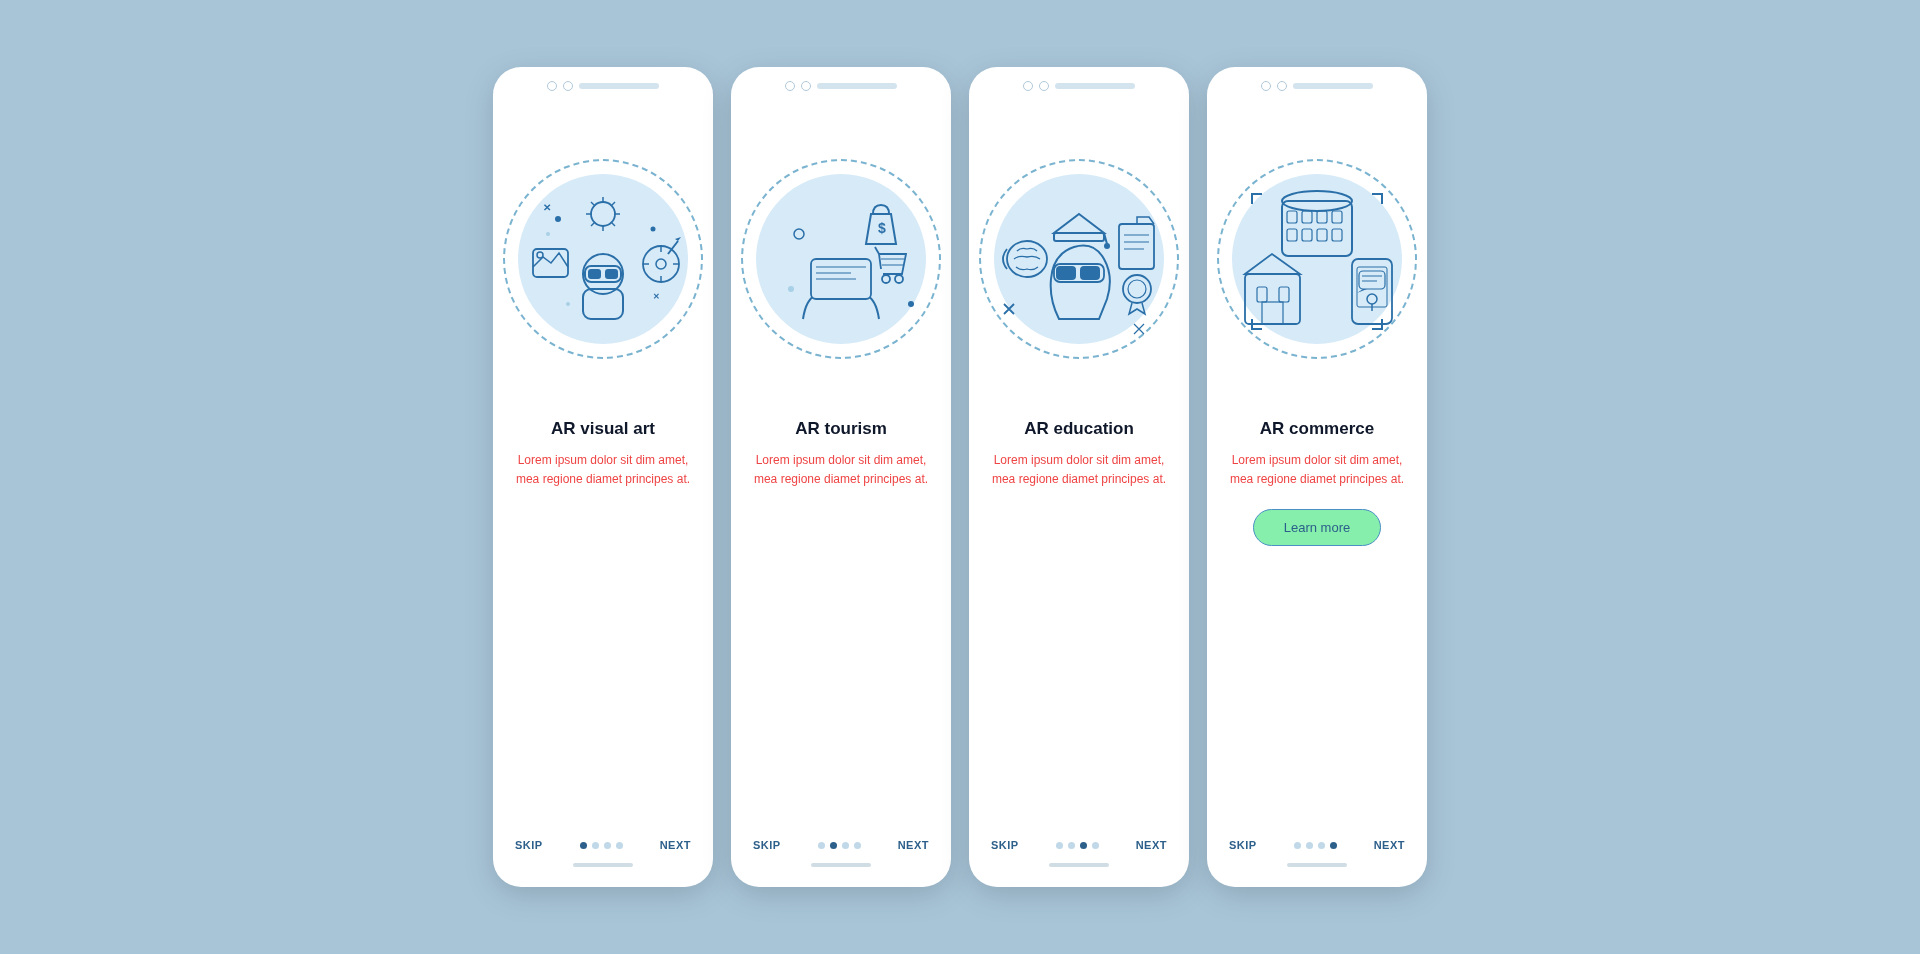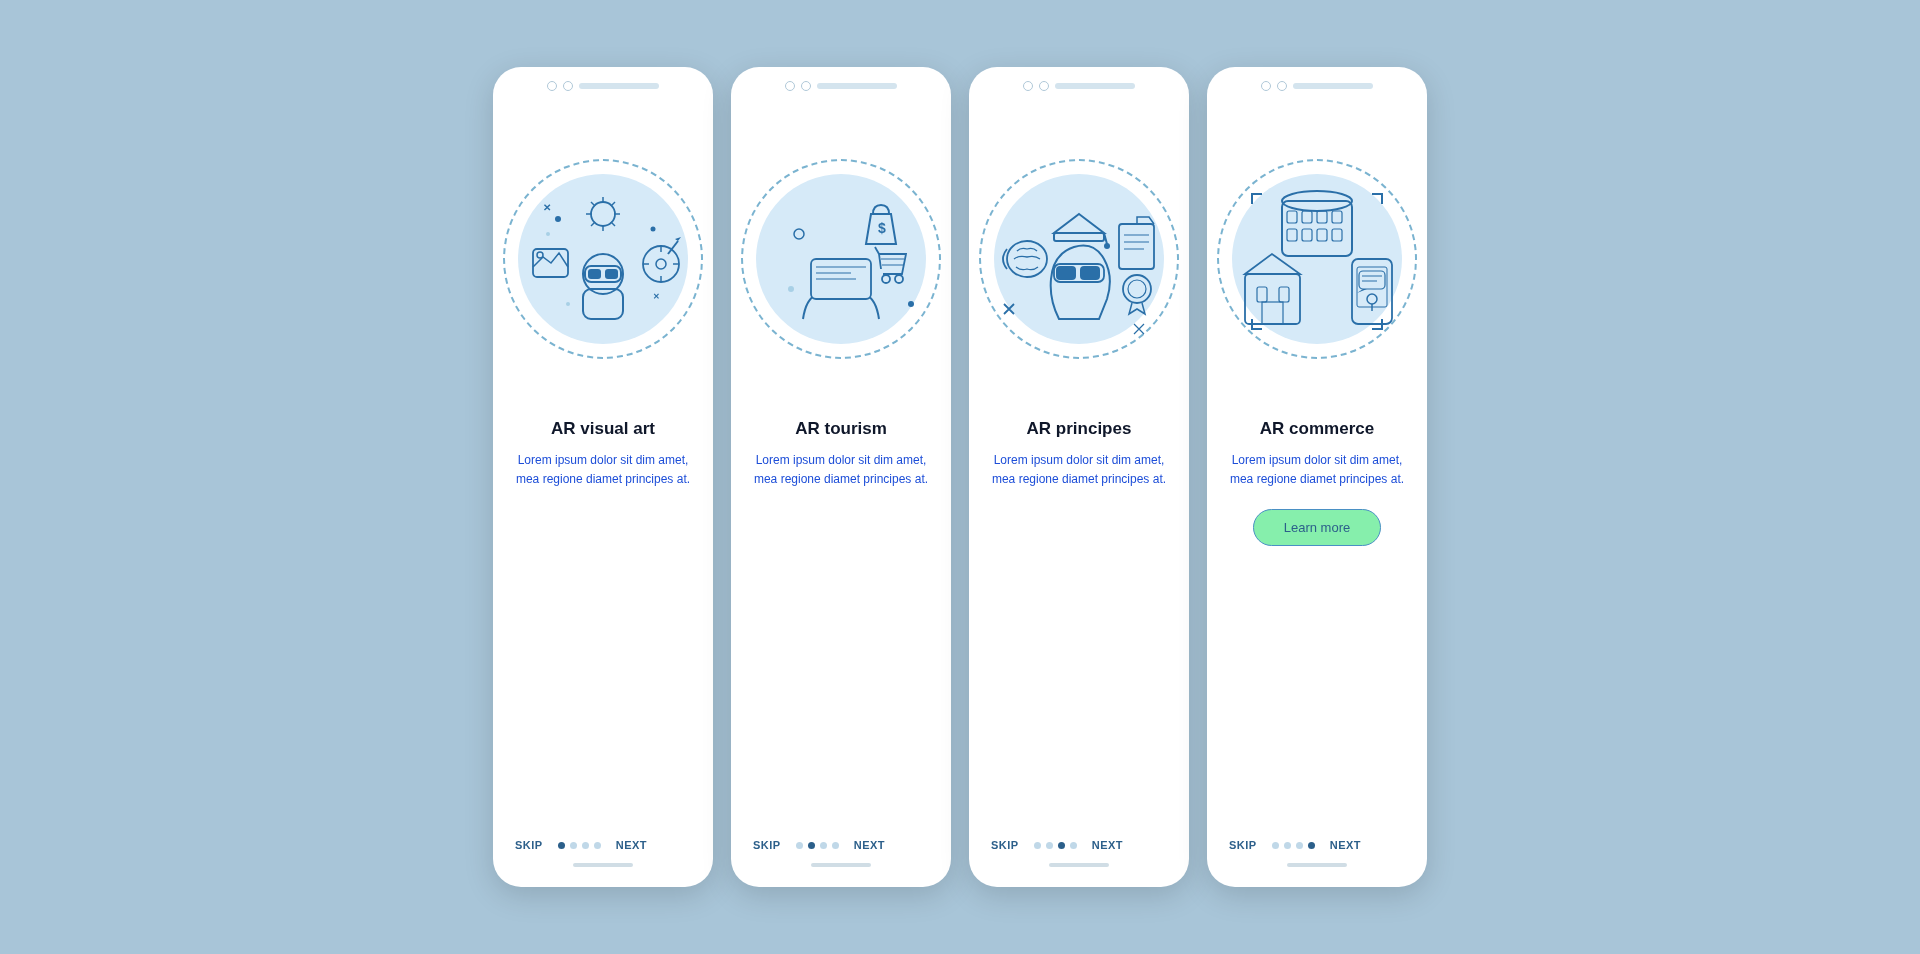--- a/index.html
+++ b/index.html
@@ -106,21 +106,21 @@
     .screen-title {
       font-size: 17px;
       font-weight: 600;
       color: #0f172a;
       text-align: center;
       margin-bottom: 12px;
     }
 
     .screen-description {
       font-size: 12px;
-      color: #1d4ed8;
+      color: #ef4444;
       text-align: center;
       line-height: 1.6;
       margin-bottom: 14px;
     }
 
     .learn-more-btn {
       display: block;
       margin: 6px auto 14px;
       padding: 10px 30px;
       border: 1.5px solid #4a90c4;
@@ -129,21 +129,21 @@
       color: #2c5f8a;
       font-size: 13px;
       font-weight: 500;
       cursor: pointer;
       text-align: center;
     }
 
     .nav-bar {
       display: flex;
       align-items: center;
-      justify-content: flex-start;
+      justify-content: space-between;
       padding: 10px 22px 4px;
       margin-top: auto;
       gap: 15px;
     }
 
     .nav-skip, .nav-next {
       font-size: 11px;
       font-weight: 700;
       color: #2c5f8a;
       letter-spacing: 0.5px;
@@ -345,21 +345,21 @@
 
         <circle cx="148" cy="130" r="14" fill="none" stroke="#2a6fa8" stroke-width="1.8"></circle>
         <circle cx="148" cy="130" r="9" fill="none" stroke="#2a6fa8" stroke-width="1.2"></circle>
         <path d="M143,144 L140,155 L148,150 L156,155 L153,144" fill="none" stroke="#2a6fa8" stroke-width="1.5"></path>
 
         <path d="M25,145 L15,155 M15,145 L25,155" fill="none" stroke="#2a6fa8" stroke-width="1.8"></path>
         <path d="M155,165 L145,175 M145,165 L155,175" fill="none" stroke="#2a6fa8" stroke-width="1.2"></path>
       </svg>
     </div>
     <div class="content-area">
-      <div class="screen-title">AR principes</div>
+      <div class="screen-title">AR education</div>
       <div class="screen-description">Lorem ipsum dolor sit dim amet, mea regione diamet principes at.</div>
     </div>
     <div class="nav-bar">
       <span class="nav-skip">SKIP</span>
       <div class="nav-dots">
         <div class="nav-dot"></div>
         <div class="nav-dot"></div>
         <div class="nav-dot active"></div>
         <div class="nav-dot"></div>
       </div>

